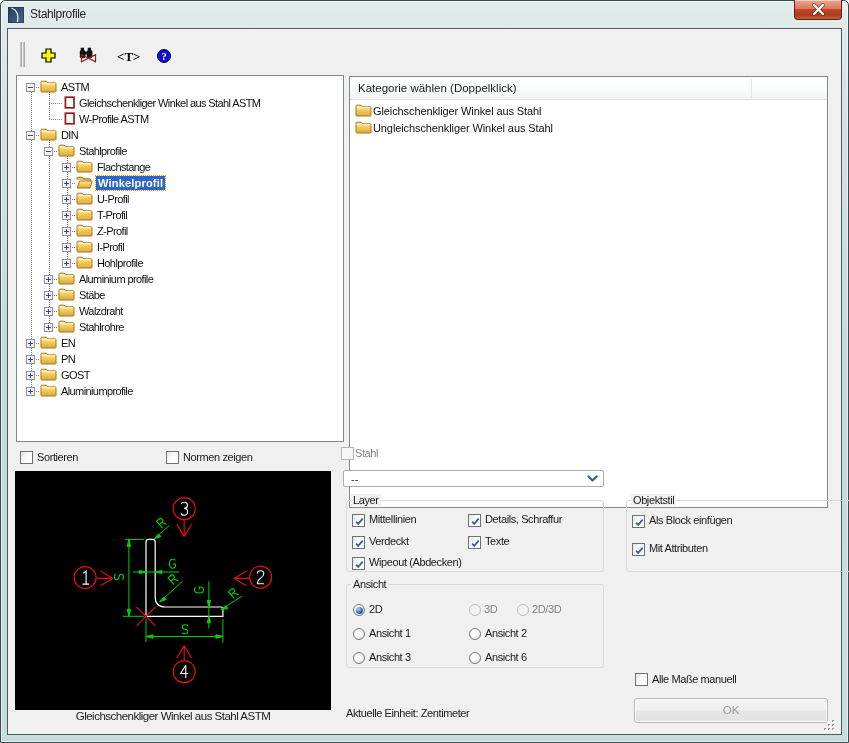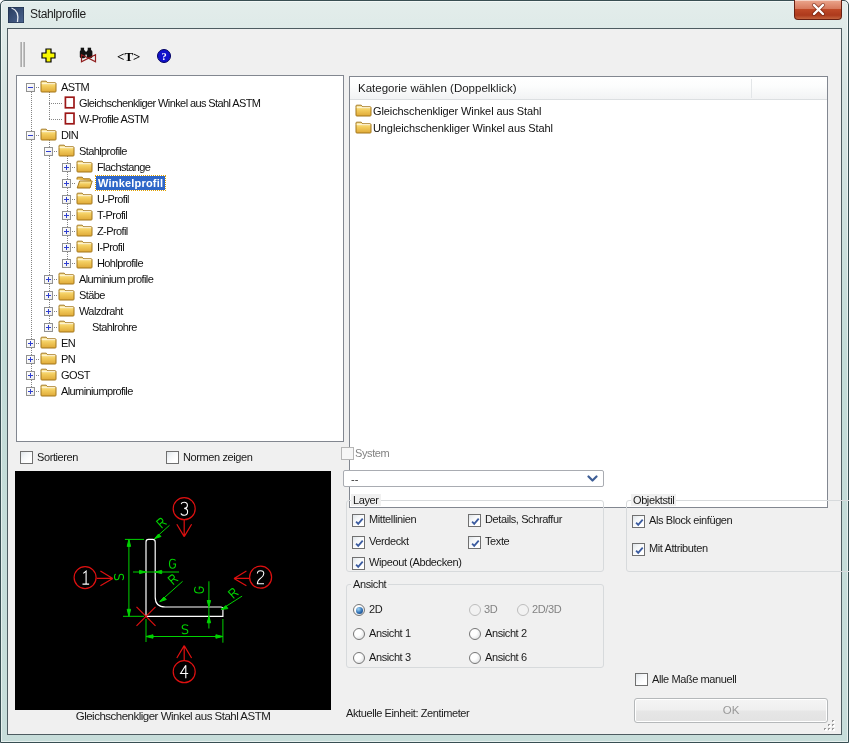--- a/index.html
+++ b/index.html
@@ -209,21 +209,21 @@
 <div class="tl" style="left:79px;top:287.5px">Stäbe</div>
 <b class="xp p" style="left:44px;top:306.5px"></b>
 <svg class="fo" style="left:58px;top:304.0px" width="17" height="13" viewBox="0 0 17 13">
     <use href="#fcl"></use>
   </svg>
 <div class="tl" style="left:79px;top:303.5px">Walzdraht</div>
 <b class="xp p" style="left:44px;top:322.5px"></b>
 <svg class="fo" style="left:58px;top:320.0px" width="17" height="13" viewBox="0 0 17 13">
     <use href="#fcl"></use>
   </svg>
-<div class="tl" style="left:92px;top:319.5px">Stahlrohre</div>
+<div class="tl" style="left:79px;top:319.5px">Stahlrohre</div>
 <b class="xp p" style="left:26px;top:338.5px"></b>
 <svg class="fo" style="left:40px;top:336.0px" width="17" height="13" viewBox="0 0 17 13">
     <use href="#fcl"></use>
   </svg>
 <div class="tl" style="left:61px;top:335.5px">EN</div>
 <b class="xp p" style="left:26px;top:354.5px"></b>
 <svg class="fo" style="left:40px;top:352.0px" width="17" height="13" viewBox="0 0 17 13">
     <use href="#fcl"></use>
   </svg>
 <div class="tl" style="left:61px;top:351.5px">PN</div>
@@ -251,21 +251,21 @@
 <svg class="fo" style="left:355px;top:121px" width="17" height="13" viewBox="0 0 17 13">
     <use href="#fcl"></use>
   </svg>
 <div class="tl" style="left:373px;top:121px;letter-spacing:-0.1px">Ungleichschenkliger Winkel aus Stahl</div>
 
 <span class="cb" style="left:20px;top:451px"></span>
 <div class="lbl" style="left:37px;top:451px">Sortieren</div>
 <span class="cb" style="left:166px;top:451px"></span>
 <div class="lbl" style="left:183px;top:451px">Normen zeigen</div>
 <span class="cb dis" style="left:341px;top:447px"></span>
-<div class="lbl dis2" style="left:355px;top:447px">System</div>
+<div class="lbl dis2" style="left:355px;top:447px">Stahl</div>
 
 <div id="prev">
     <svg width="316" height="239" viewBox="0 0 316 239" style="position:absolute;left:0;top:0">
       <path d="M131 71 Q131 68.4 133.5 68.4 L137.7 68.4 Q140.2 68.4 140.2 71 L140.2 126 Q140.2 136 150.2 136 L205.9 136 Q207.9 136 207.9 138 L207.9 145.3 L131 145.3 Z" fill="none" stroke="#fff" stroke-width="1.2"></path>
       <g stroke="#00d200" stroke-width="1" fill="#00d200">
         <line x1="109.9" y1="68.4" x2="129" y2="68.4"></line>
         <line x1="108" y1="145.3" x2="129" y2="145.3"></line>
         <line x1="113.9" y1="68.4" x2="113.9" y2="145.3"></line>
         <path d="M113.9 68.4 L112.2 75.4 L115.6 75.4 Z"></path>
         <path d="M113.9 145.3 L112.2 138.3 L115.6 138.3 Z"></path>

